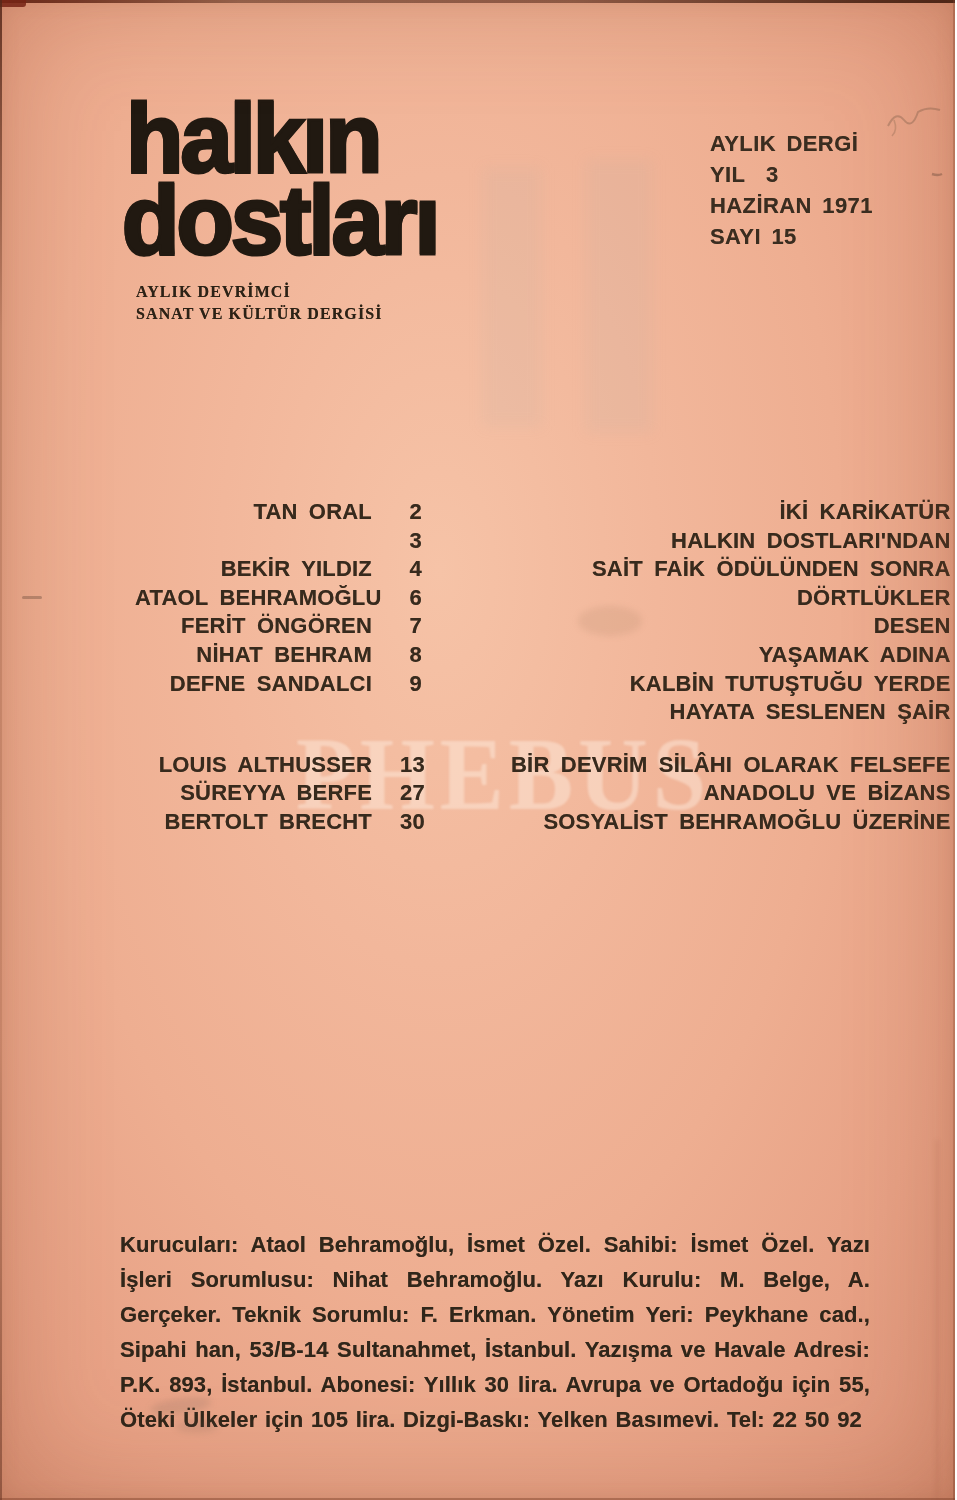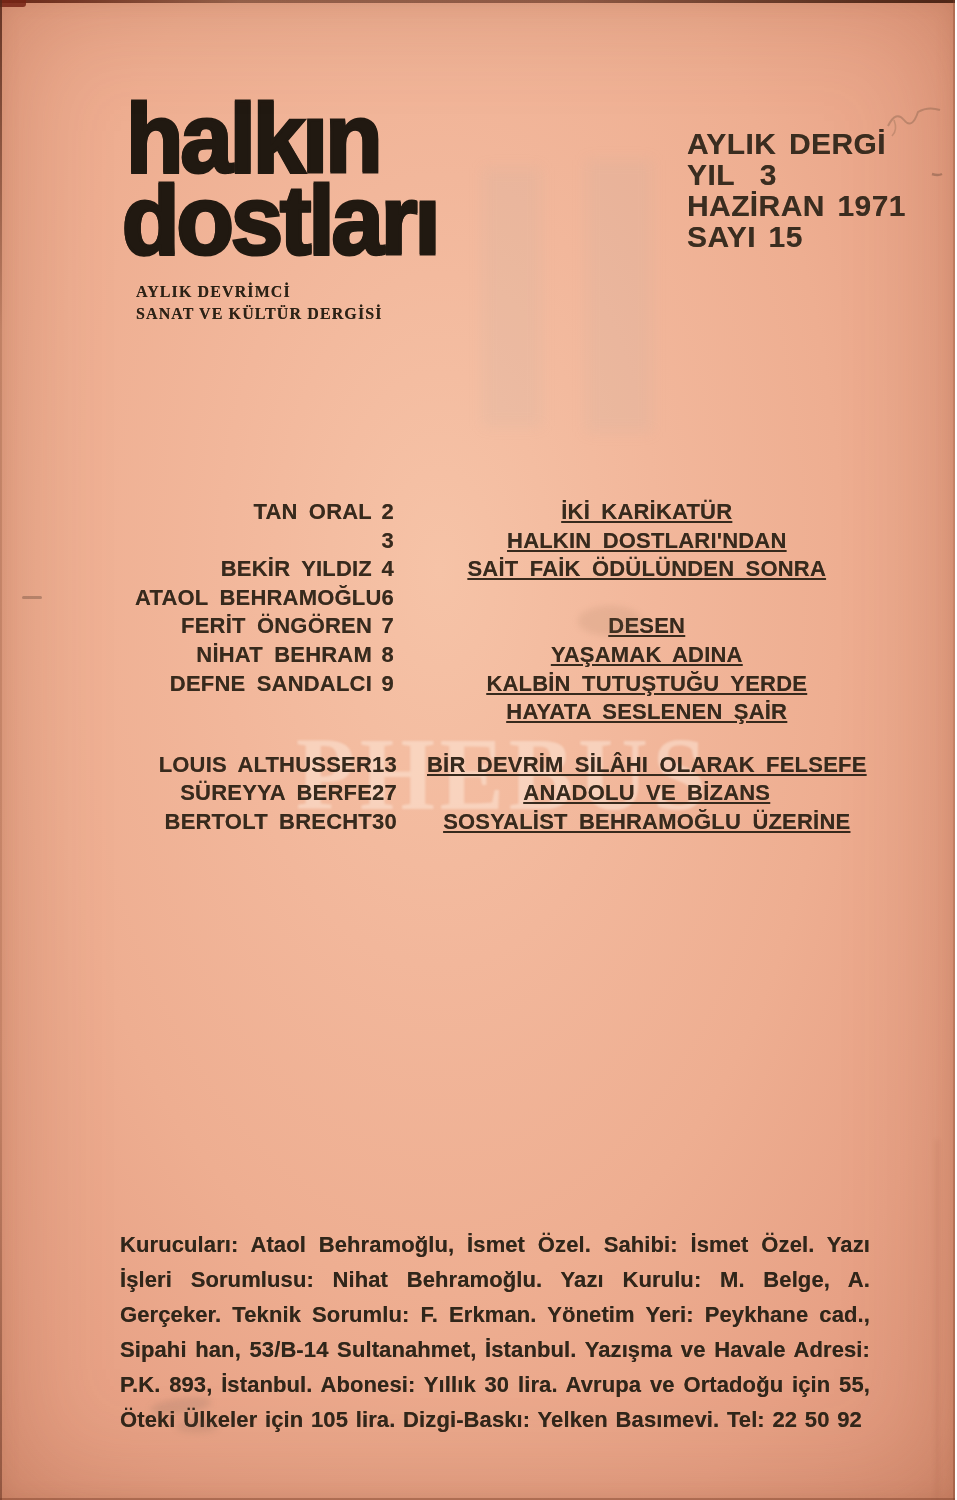--- a/index.html
+++ b/index.html
@@ -82,41 +82,41 @@
   .logo-2 { top: 172px; }
   .subtitle {
     position: absolute; left: 136px; top: 281px;
     font-family: "Liberation Serif", serif; font-weight: bold;
     font-size: 16px; line-height: 21.6px; letter-spacing: 1.1px;
     color: #2c2216; white-space: nowrap;
     text-shadow: 0 0 0.5px rgba(44,34,22,0.6);
   }
   
   .issue-info {
-    position: absolute; left: 687px; top: 128px;
-    font-size: 30px; font-weight: bold; line-height: 31px;
+    position: absolute; left: 710px; top: 128px;
+    font-size: 22px; font-weight: bold; line-height: 31px;
     letter-spacing: 0.4px; word-spacing: 4px; color: #3a2d20;
     text-shadow: 0 0 0.5px rgba(58,45,32,0.55);
   }
   .issue-line { white-space: pre-wrap; }
   
   .toc {
     position: absolute; left: 135px; top: 498px;
     font-size: 22px; font-weight: bold; color: #372a1d;
     letter-spacing: 0.2px; word-spacing: 5px;
     text-shadow: 0 0 0.5px rgba(55,42,29,0.55);
   }
   .toc-row {
     display: grid; grid-template-columns: 237px 26px 29px auto;
-    line-height: 28.6px; white-space: nowrap;
+    line-height: 28.6px; white-space: nowrap; gap: 28px;
   }
   .toc-row.gap-before { margin-top: 24px; }
   .toc-author { text-align: right; }
   .toc-num { text-align: right; padding-right: 4px; }
-  .toc-title { text-align: center; text-decoration: underline; }
+  .toc-title { text-align: right; }
   
   .colophon {
     position: absolute; left: 120px; top: 1227px; width: 750px;
     font-size: 22px; font-weight: bold; line-height: 35px;
     color: #30261a; text-align: justify; text-align-last: left;
     word-spacing: 1.5px; letter-spacing: 0.1px;
     text-shadow: 0 0 0.5px rgba(48,38,26,0.6);
   }
 </style>
 </head>
@@ -159,20 +159,21 @@
     <div class="toc-row">
       <span class="toc-author">BEKİR YILDIZ</span>
         <span class="toc-num">4</span>
         <span></span>
         <span class="toc-title">SAİT FAİK ÖDÜLÜNDEN SONRA</span>
     </div>
     <div class="toc-row">
       <span class="toc-author">ATAOL BEHRAMOĞLU</span>
         <span class="toc-num">6</span>
         <span></span>
+        <span class="toc-title">DÖRTLÜKLER</span>
     </div>
     <div class="toc-row">
       <span class="toc-author">FERİT ÖNGÖREN</span>
         <span class="toc-num">7</span>
         <span></span>
         <span class="toc-title">DESEN</span>
     </div>
     <div class="toc-row">
       <span class="toc-author">NİHAT BEHRAM</span>
         <span class="toc-num">8</span>

